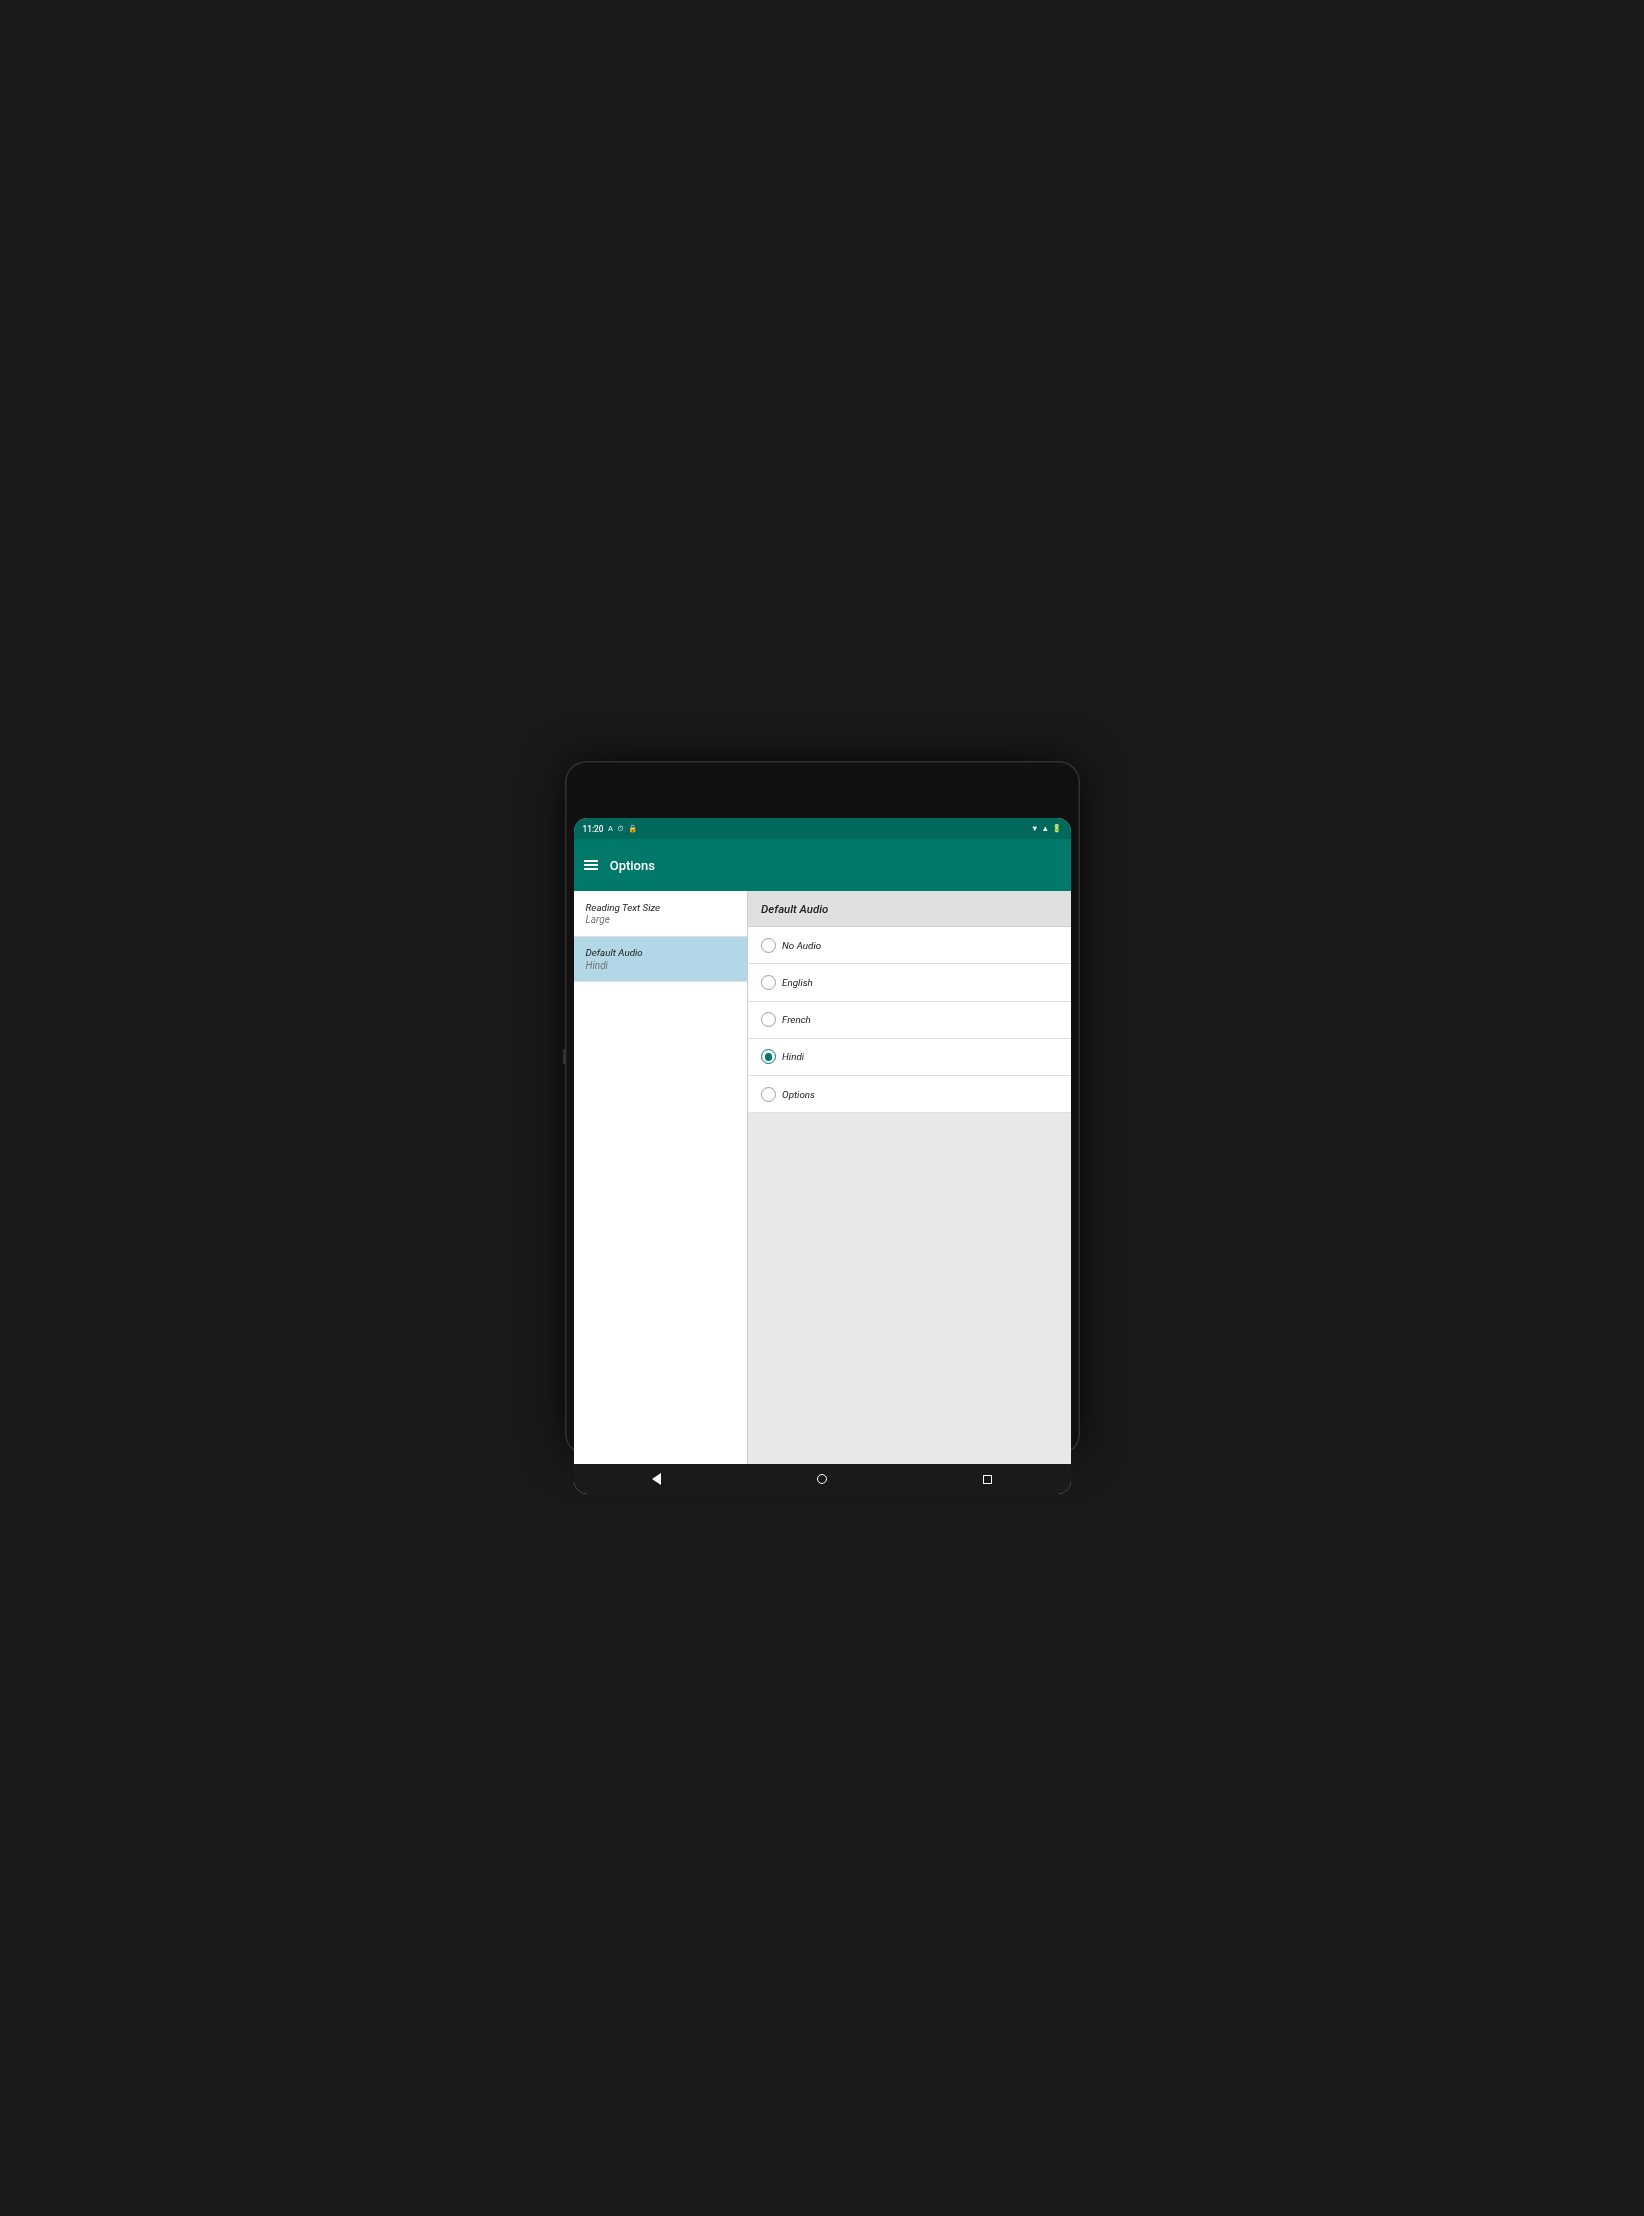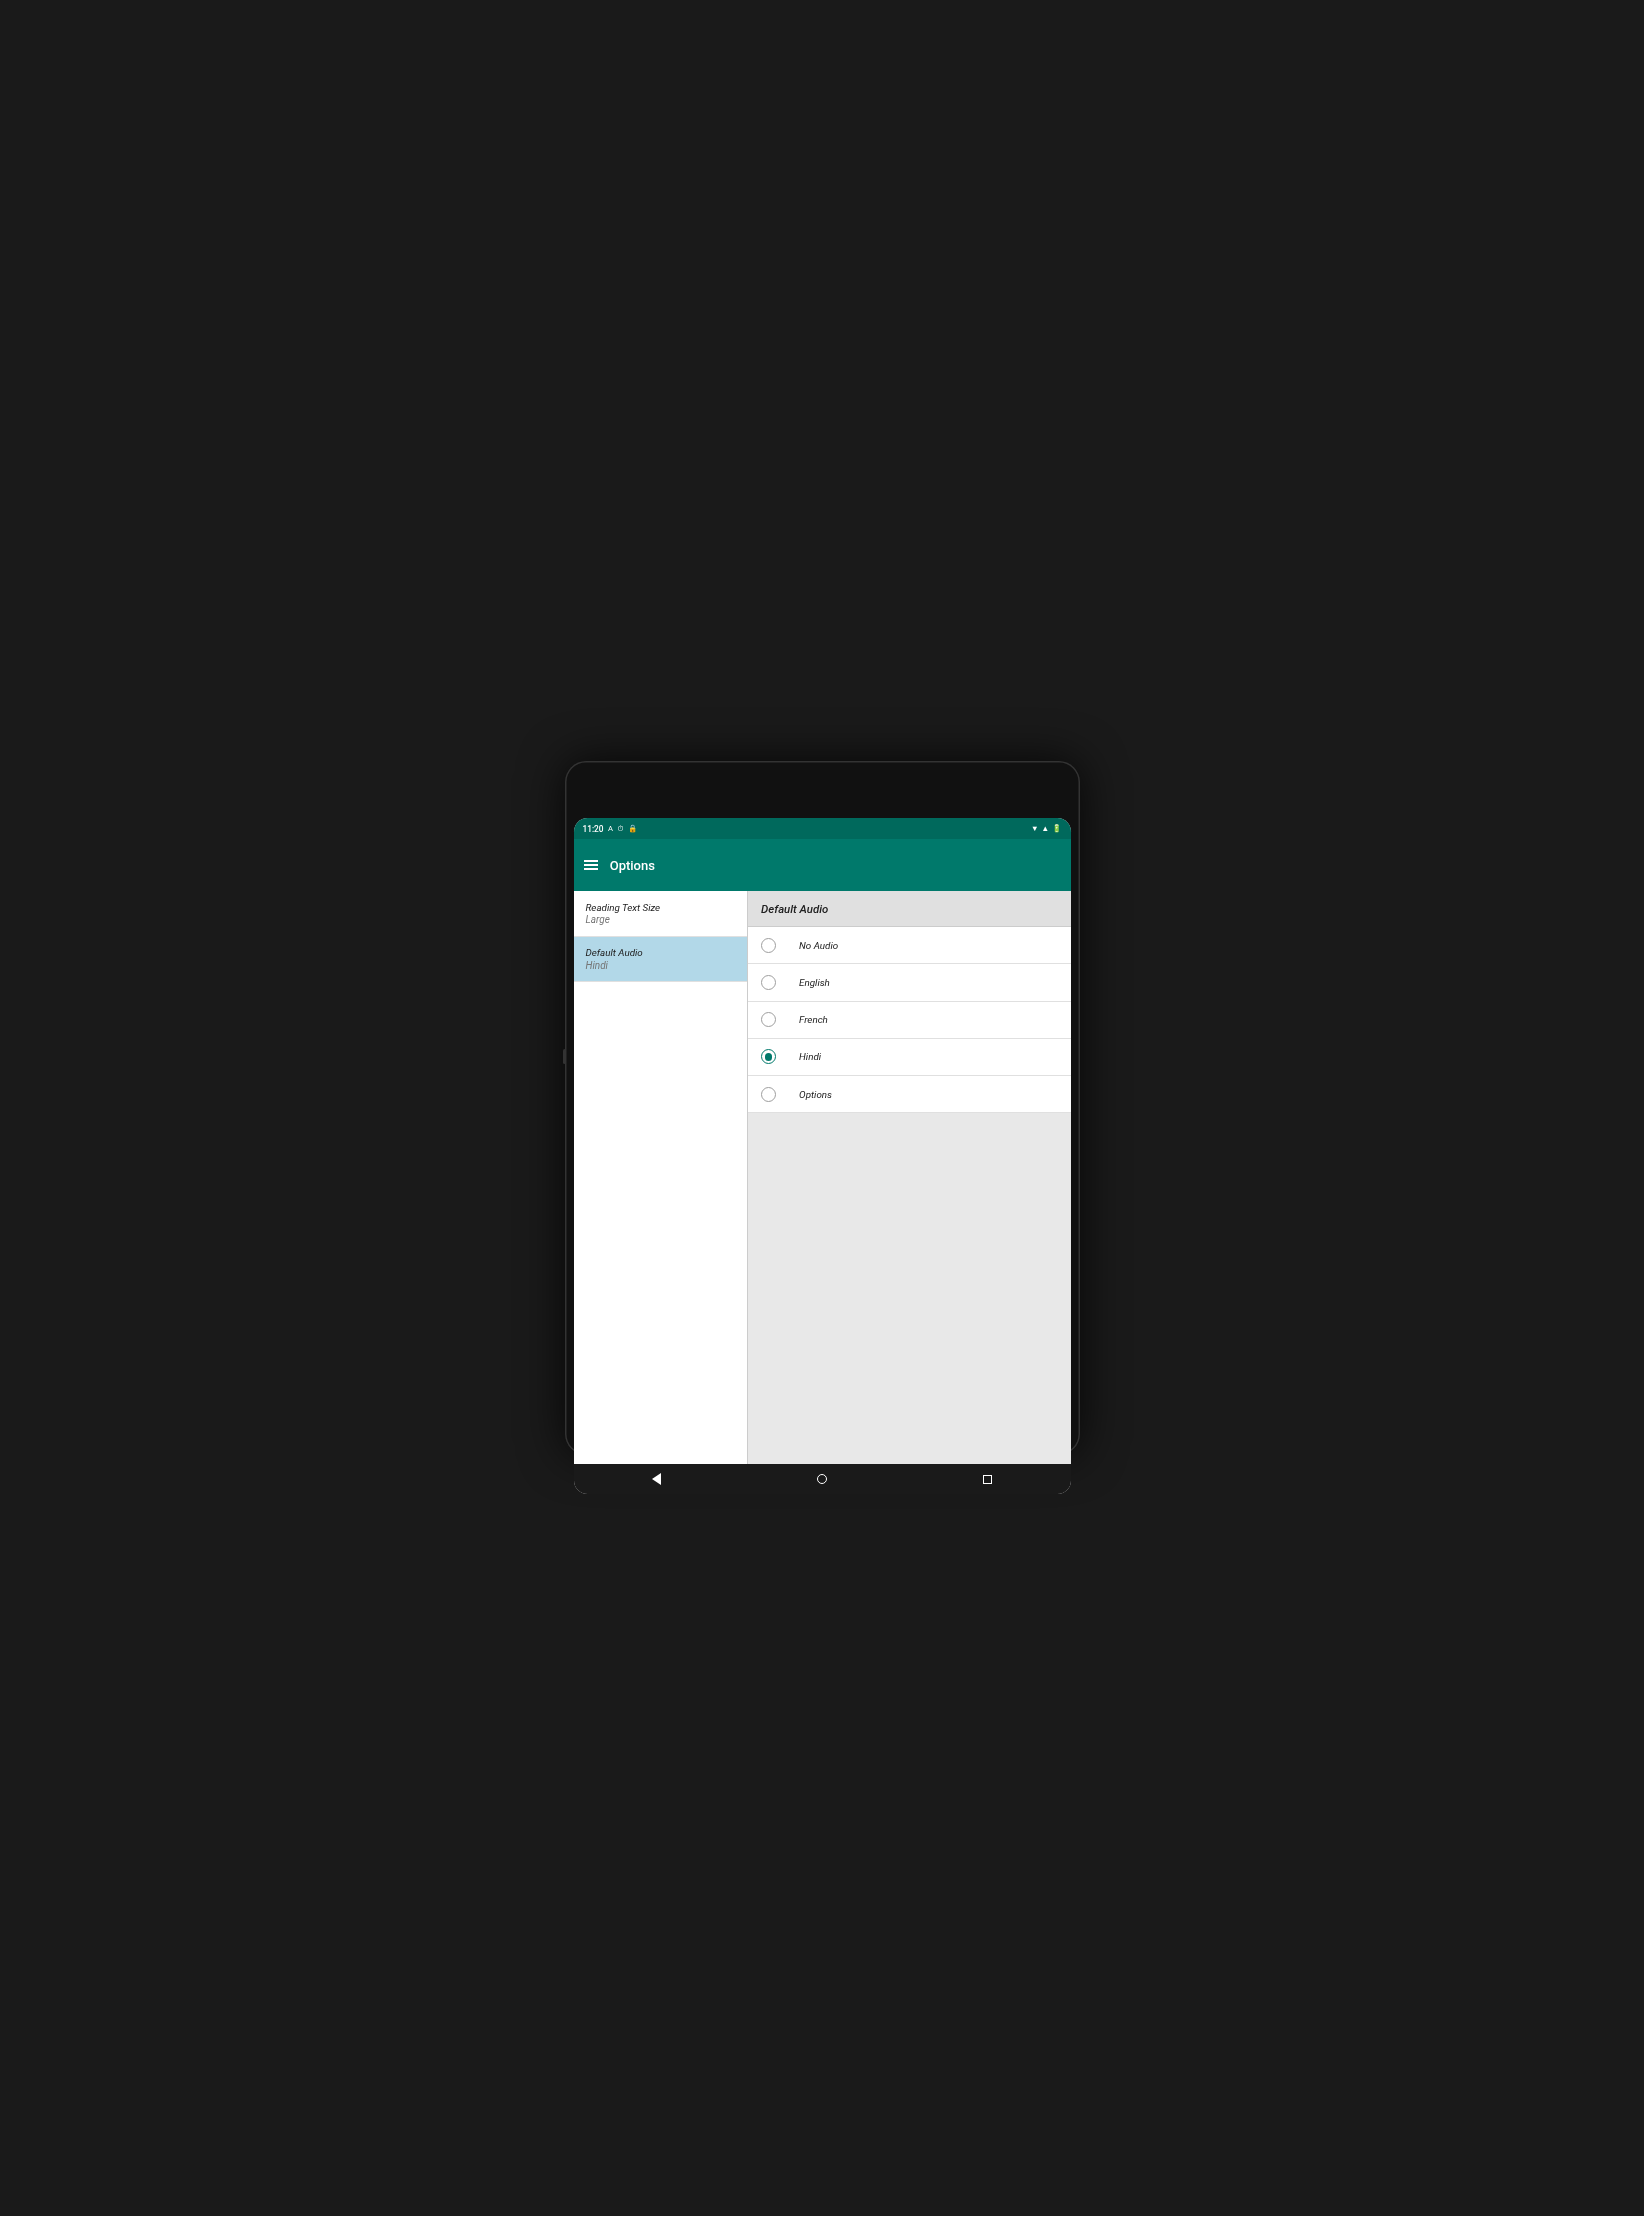--- a/index.html
+++ b/index.html
@@ -169,21 +169,21 @@
       background: white;
       overflow-y: auto;
     }
 
     .radio-item {
       display: flex;
       align-items: center;
       padding: 10.6px 13.6px;
       border-bottom: 0.8px solid #e0e0e0;
       cursor: pointer;
-      gap: 23px;
+      gap: 6px;
       text-align: center;
     }
 
     .radio-circle {
       width: 15px;
       height: 15px;
       border-radius: 50%;
       border: 1.5px solid #9e9e9e;
       flex-shrink: 0;
       display: flex;

